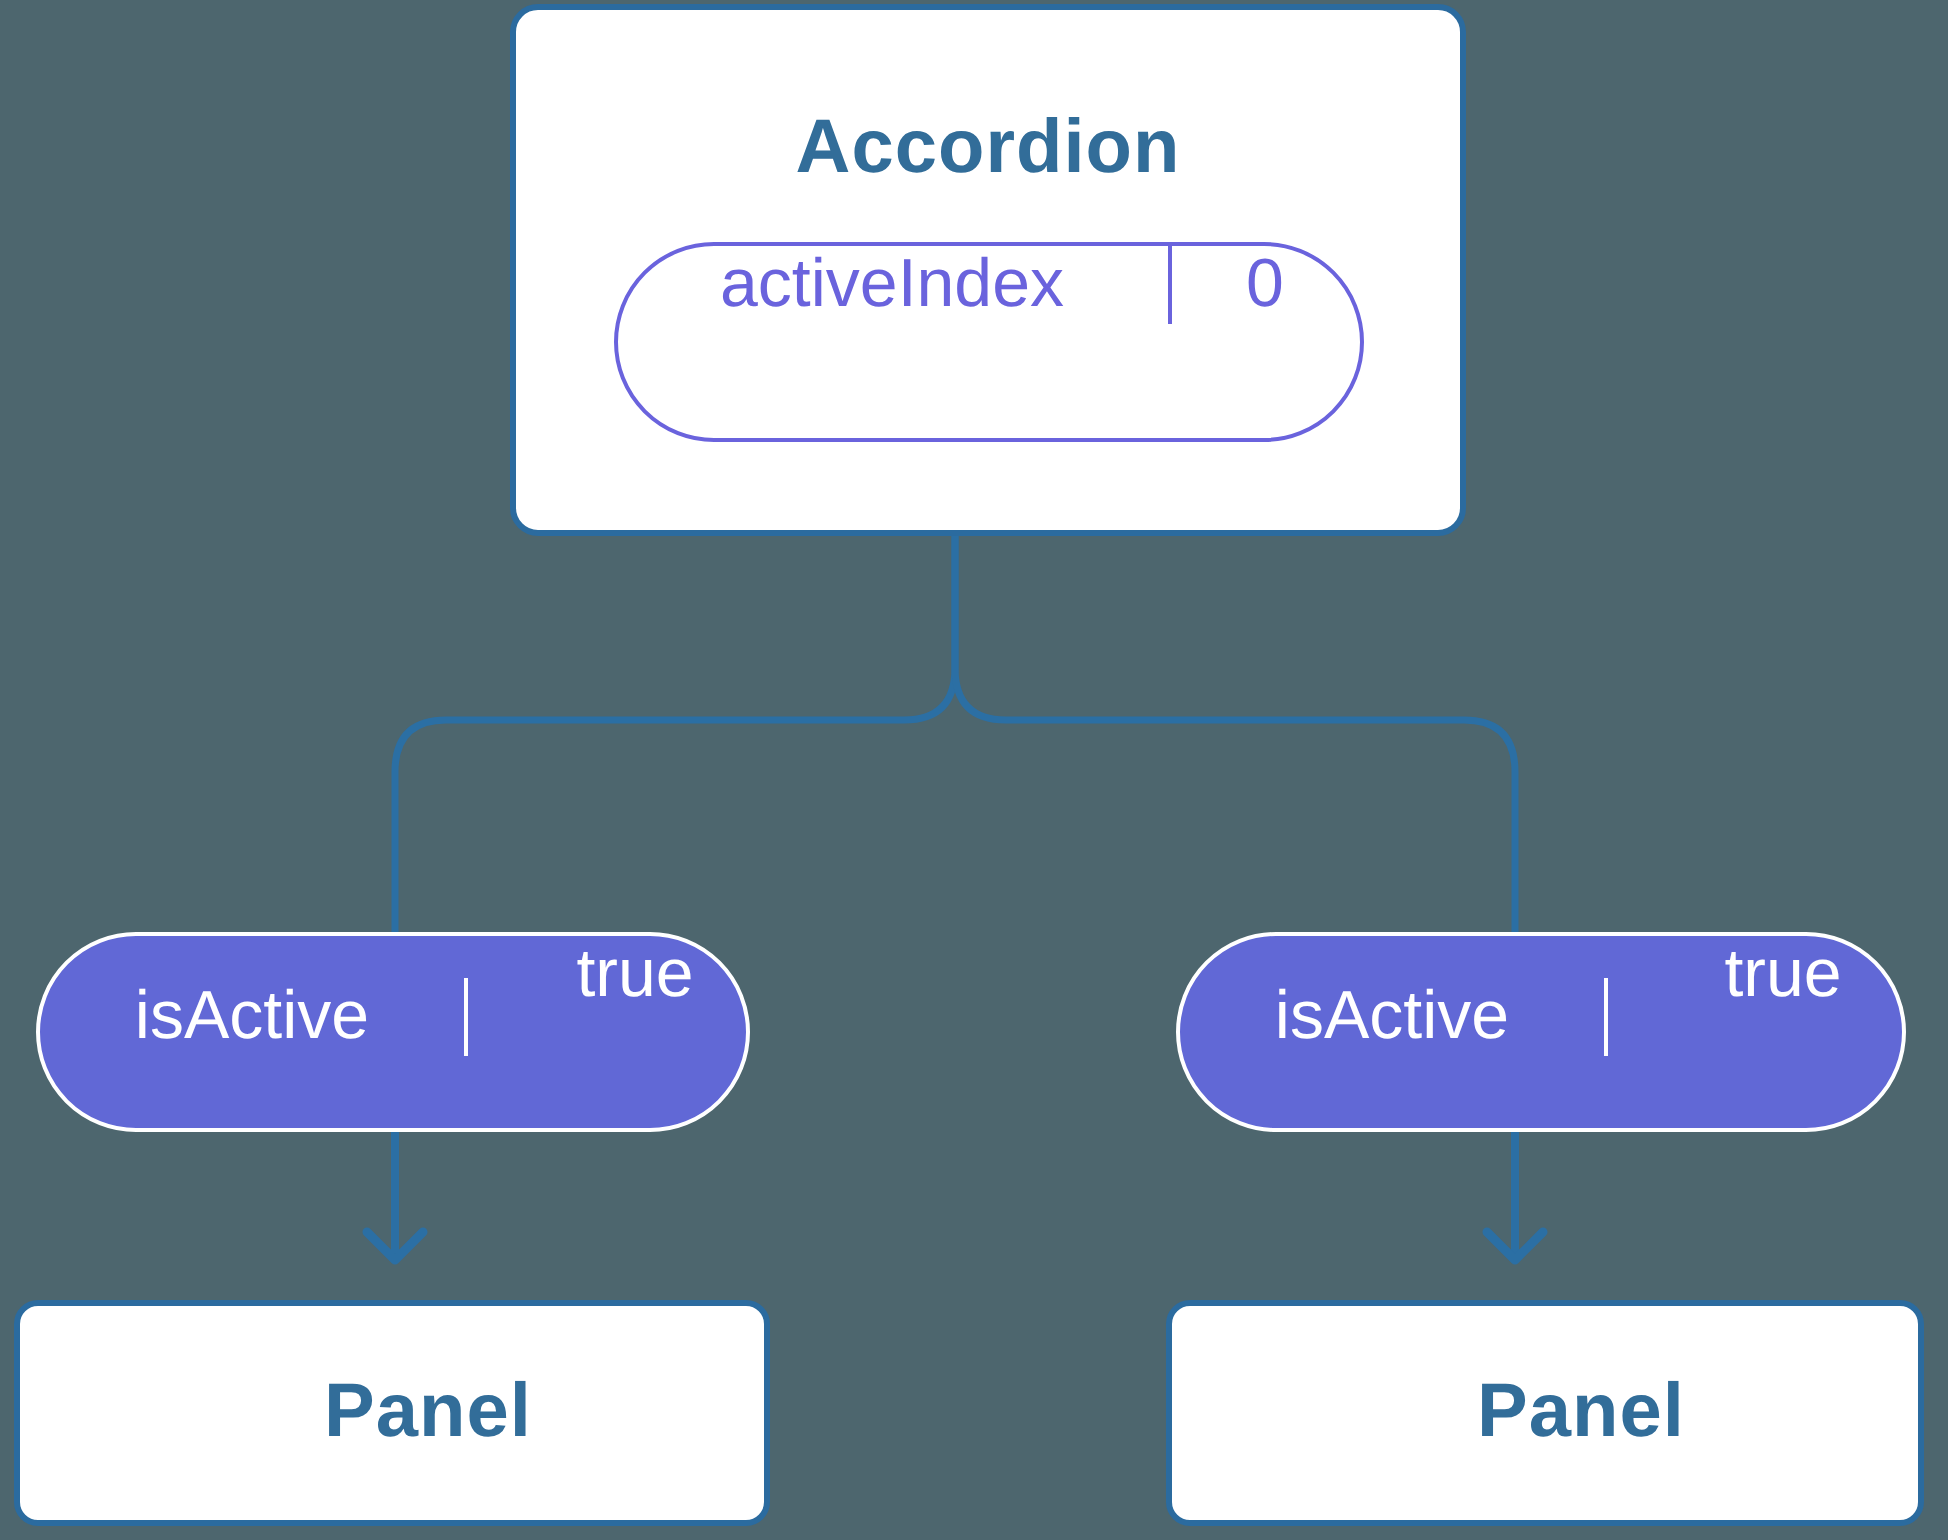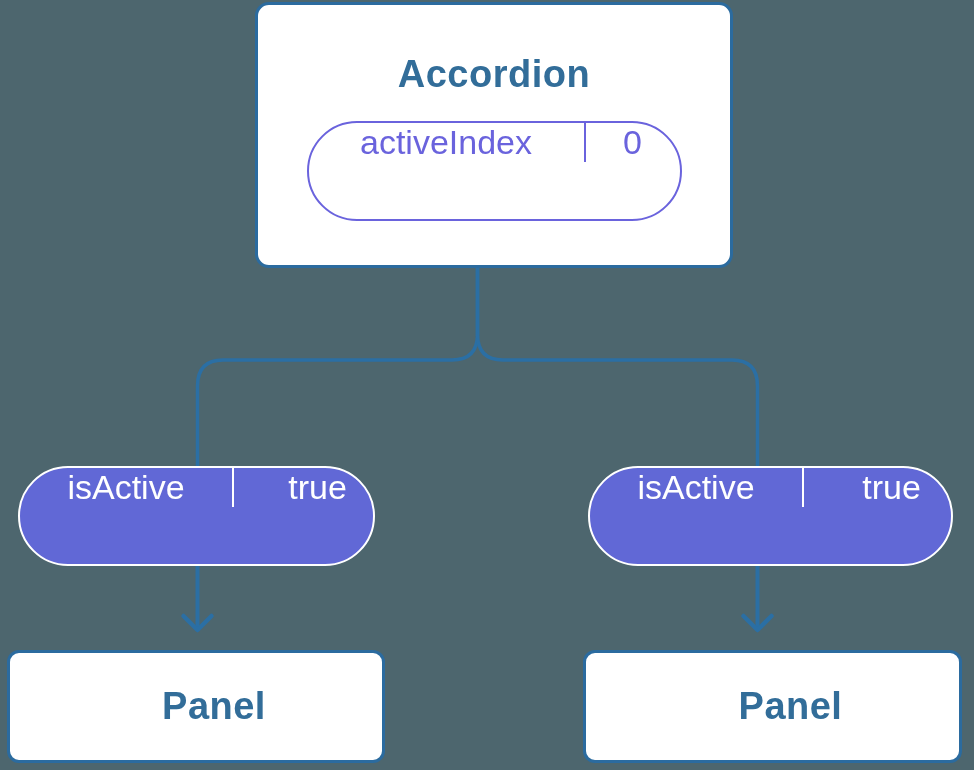--- a/index.html
+++ b/index.html
@@ -76,21 +76,21 @@
   .state-pill .pill-value{flex:1;}
 
   .prop-pill{
     position:absolute;z-index:2;
     height:100px;
     background:var(--purple-fill);
     border:2.5px solid var(--white);
     color:var(--white);
     font-size:34px;
   }
-  .prop-pill .pill-label{width:214px;border-right:2.5px solid var(--white);}
+  .prop-pill .pill-label{width:214px;border-right:2.5px solid var(--white);margin-top:21px;}
   .prop-pill .pill-value{flex:1;padding-left:28px;}
   .prop-pill-left{left:18px;top:466px;width:357px;}
   .prop-pill-right{left:588px;top:466px;width:365px;}
 </style>
 </head>
 <body>
 
 <div class="canvas">
 
   <svg class="connectors" width="974" height="770" viewBox="0 0 974 770" aria-hidden="true">

